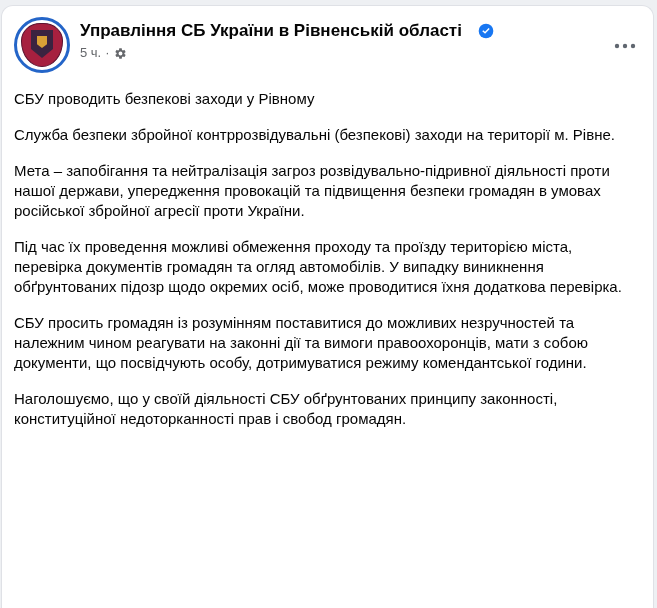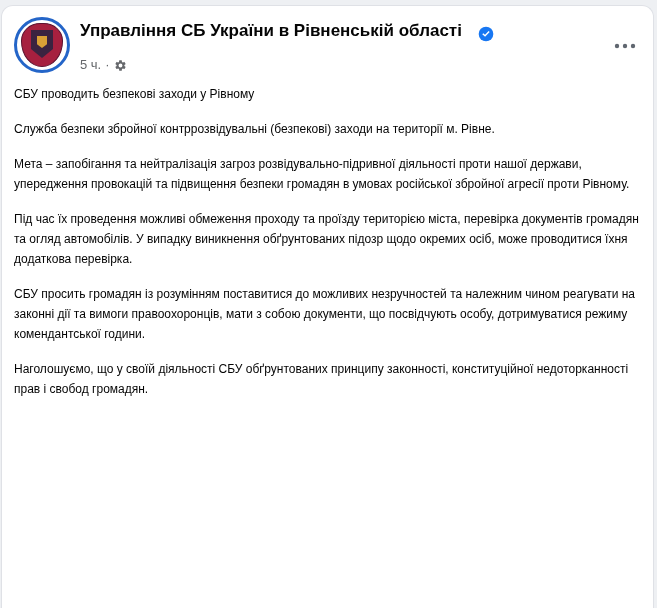--- a/index.html
+++ b/index.html
@@ -53,53 +53,53 @@
   .avatar-emblem::after {
     content: "";
     position: absolute;
     left: 50%; top: 12px;
     transform: translateX(-50%);
     width: 10px; height: 12px;
     background: #d9a036;
     clip-path: polygon(0 0, 100% 0, 100% 68%, 50% 100%, 0 68%);
   }
   .header-text { padding-top: 3px; }
-  .name-row { display: flex; align-items: flex-end; gap: 16px; }
+  .name-row { display: flex; align-items: center; gap: 16px; }
   .page-name {
     font-size: 17px;
     font-weight: 700;
     color: #050505;
     line-height: 22px;
     cursor: pointer;
   }
   .verified { width: 16px; height: 16px; display: inline-block; flex: 0 0 auto; }
   .meta-row {
-    margin-top: 15px;
+    margin-top: 3px;
     display: flex; align-items: center; gap: 4px;
     color: #65676b;
     font-size: 13px;
     line-height: 16px;
   }
   .timestamp { cursor: pointer; }
   .meta-sep { color: #65676b; }
   .gear { width: 13px; height: 13px; display: inline-block; }
   .more-btn {
     position: absolute;
     top: 22px; right: 10px;
     width: 36px; height: 36px;
     border: none; background: transparent;
     border-radius: 50%;
     display: flex; align-items: center; justify-content: center;
     cursor: pointer;
   }
   .post-body p {
-    font-size: 12px;
+    font-size: 15px;
     line-height: 20px;
     color: #050505;
-    margin: 6px 0 15px 0;
+    margin: 16px 0 15px 0;
     max-width: 633px;
   }
 </style>
 </head>
 <body>
 
 <div class="card">
 
   <div class="post-header">
     <div class="avatar">
@@ -127,19 +127,19 @@
     <svg width="22" height="6" viewBox="0 0 22 6">
       <circle cx="3" cy="3" r="2.2" fill="#606770"></circle>
       <circle cx="11" cy="3" r="2.2" fill="#606770"></circle>
       <circle cx="19" cy="3" r="2.2" fill="#606770"></circle>
     </svg>
   </button>
 
   <div class="post-body">
     <p>СБУ проводить безпекові заходи у Рівному</p>
     <p>Служба безпеки збройної контррозвідувальні (безпекові) заходи на території м. Рівне.</p>
-    <p>Мета – запобігання та нейтралізація загроз розвідувально-підривної діяльності проти нашої держави, упередження провокацій та підвищення безпеки громадян в умовах російської збройної агресії проти Рівному.</p>
+    <p>Мета – запобігання та нейтралізація загроз розвідувально-підривної діяльності проти нашої держави, упередження провокацій та підвищення безпеки громадян в умовах російської збройної агресії проти України.</p>
     <p>Під час їх проведення можливі обмеження проходу та проїзду територією міста, перевірка документів громадян та огляд автомобілів. У випадку виникнення обґрунтованих підозр щодо окремих осіб, може проводитися їхня додаткова перевірка.</p>
     <p>СБУ просить громадян із розумінням поставитися до можливих незручностей та належним чином реагувати на законні дії та вимоги правоохоронців, мати з собою документи, що посвідчують особу, дотримуватися режиму комендантської години.</p>
     <p>Наголошуємо, що у своїй діяльності СБУ обґрунтованих принципу законності, конституційної недоторканності прав і свобод громадян.</p>
   </div>
 
 </div>
 
 </body></html>

